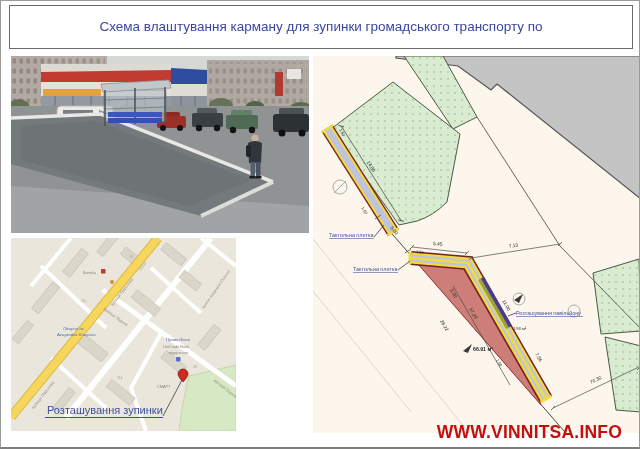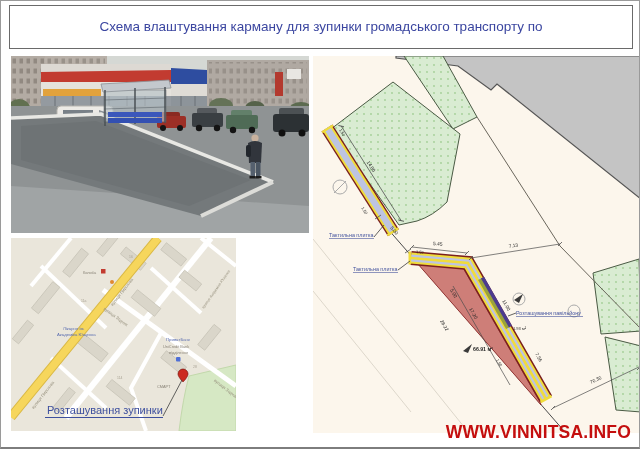--- a/index.html
+++ b/index.html
@@ -6,21 +6,21 @@
   #stage{position:relative;width:640px;height:449px;background:#fff;
          border:1px solid #9a9a9a;border-bottom:2px solid #7d7d7d;box-sizing:border-box;
          font-family:"Liberation Sans",sans-serif;overflow:hidden;}
   .panel{position:absolute;}
   #title-box{left:8px;top:4px;width:622px;height:42px;border:1px solid #6a6a6a;
              display:flex;flex-direction:column;justify-content:center;align-items:center;
              color:#3b46a0;font-size:13.5px;line-height:1.45;text-align:center;}
   #photo-panel{left:10px;top:55px;width:298px;height:177px;}
   #map-panel{left:10px;top:237px;width:225px;height:193px;}
   #plan-panel{left:312px;top:55px;width:326px;height:377px;}
-  #watermark{position:absolute;right:8px;bottom:4px;color:#c40e0e;font-weight:bold;
+  #watermark{position:absolute;right:17px;bottom:4px;color:#c40e0e;font-weight:bold;
              font-size:17.5px;letter-spacing:.2px;font-family:"Liberation Sans",sans-serif;}
   svg{display:block;}
   svg text{font-family:"Liberation Sans",sans-serif;}
   .dim{fill:#262626;font-size:4.8px;}
   .dimline{stroke:#4c4c4c;stroke-width:.7;fill:none;}
   .tick{stroke:#4c4c4c;stroke-width:.8;}
   .bluelabel{fill:#44549e;font-size:5.4px;}
   .maplabel{fill:#98927f;font-size:4.3px;}
   .mappoi{fill:#5a6db0;font-size:4.3px;}
   .mapgray{fill:#8a8478;font-size:3.9px;}

